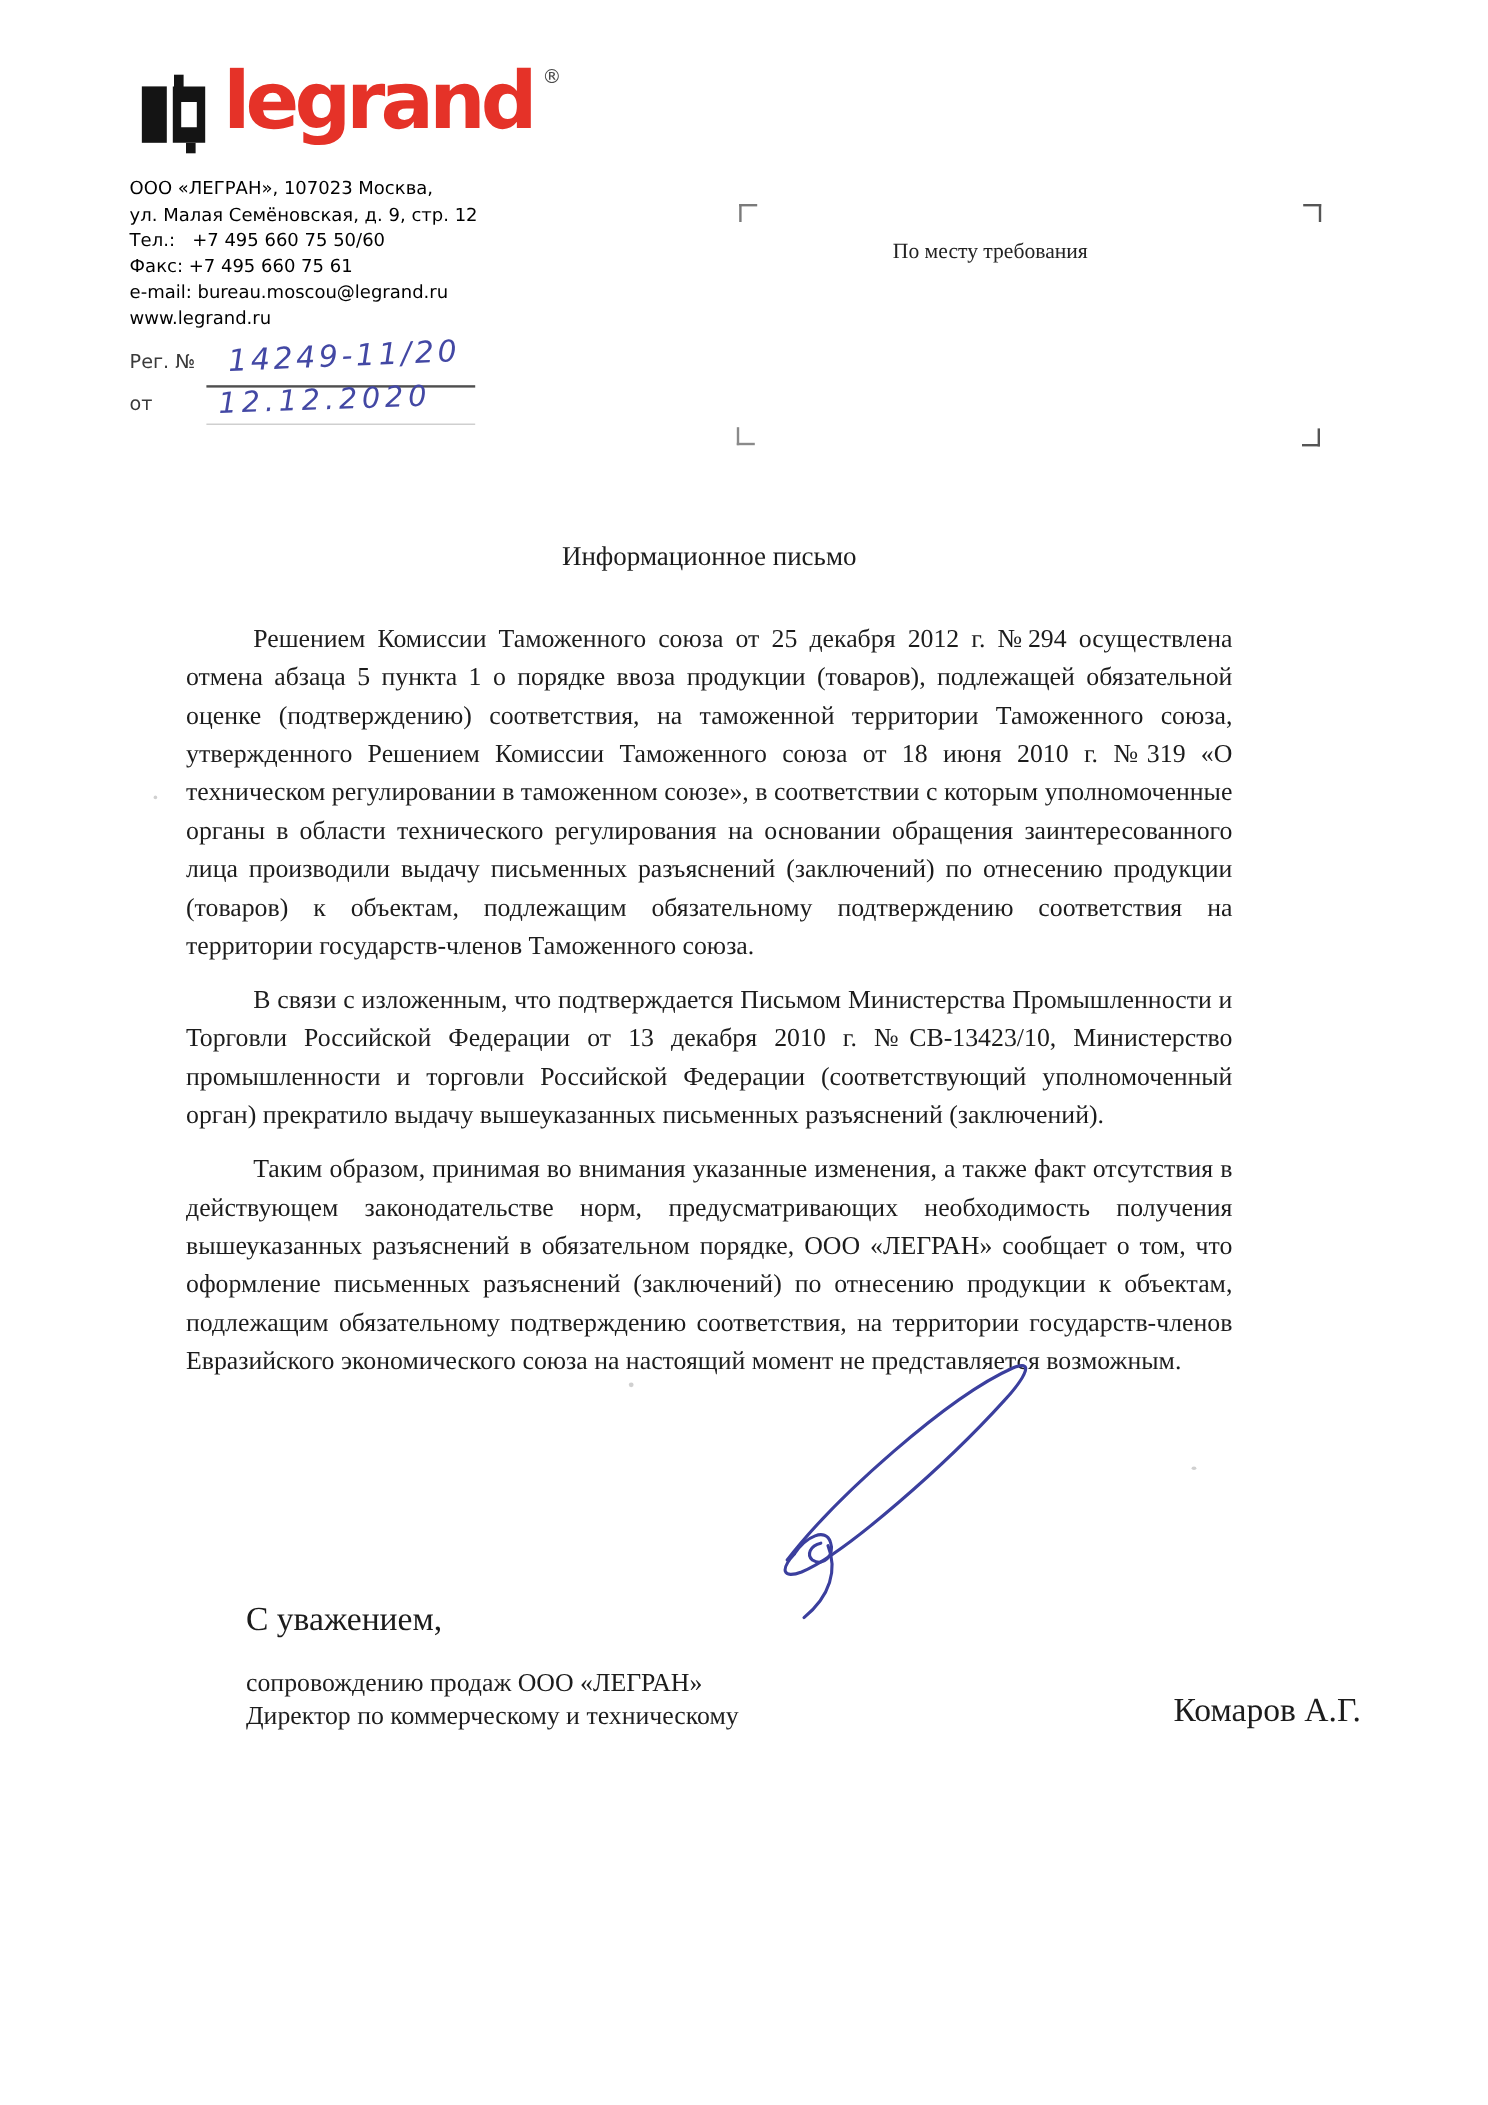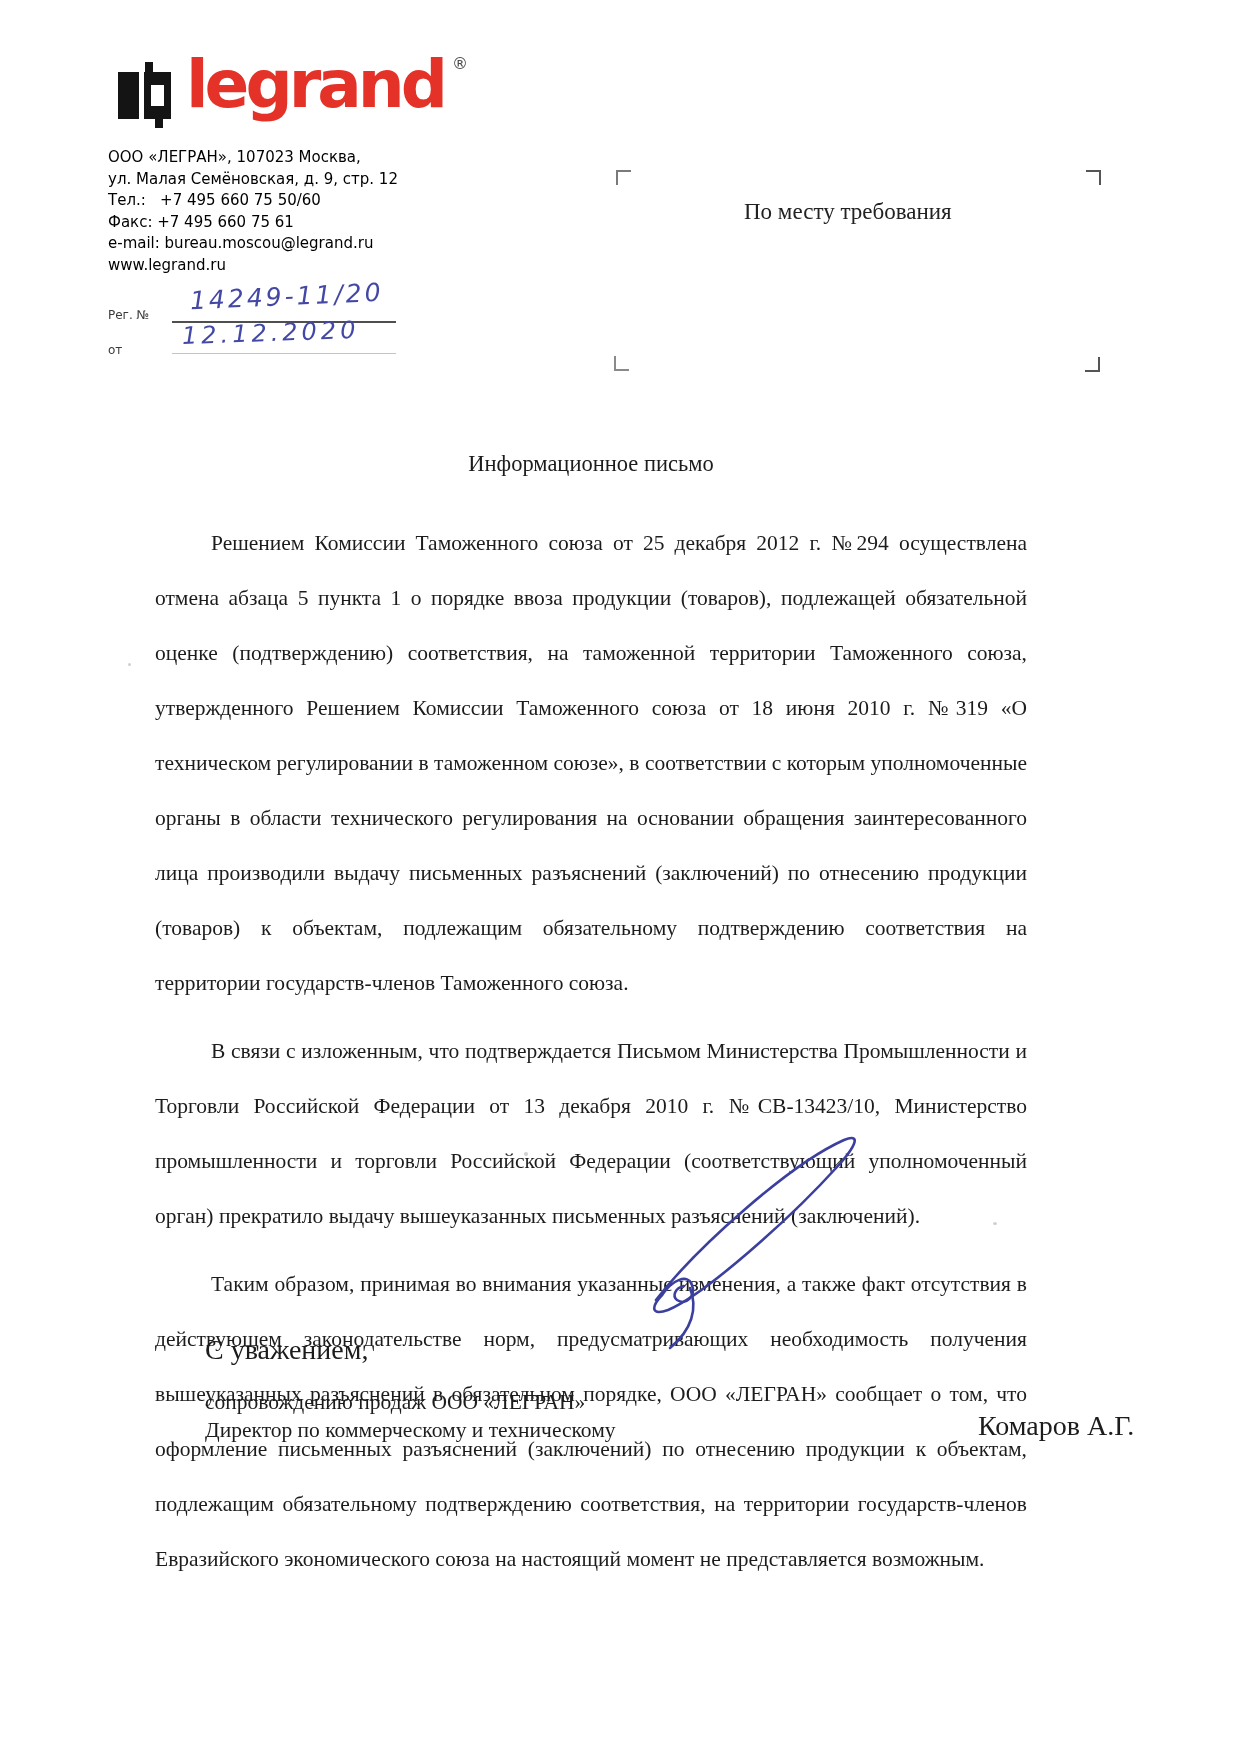--- a/index.html
+++ b/index.html
@@ -28,53 +28,53 @@
     position:relative; top:-38px; left:8px;
   }
 
   .company-info {
     position:absolute; left:108px; top:147px;
     font-family:"DejaVu Sans", sans-serif;
     font-size:15px; line-height:21.5px; color:#000000;
   }
   .company-line { white-space:pre; }
 
-  .recipient { position:absolute; left:744px; top:199px; font-size:23px; color:#222; }
+  .recipient { position:absolute; left:744px; top:199px; font-size:18px; color:#222; }
 
   
   .bracket { position:absolute; width:13px; height:13px; }
   .br-tl { left:616px; top:170px; border-left:2px solid #7a7a7a; border-top:2px solid #7a7a7a; }
   .br-tr { left:1086px; top:170px; border-right:2px solid #555; border-top:2px solid #555; }
   .br-bl { left:614px; top:356px; border-left:2px solid #8a8a8a; border-bottom:2px solid #8a8a8a; }
   .br-br { left:1085px; top:357px; border-right:2px solid #555; border-bottom:2px solid #555; }
 
   .reg-label, .date-label {
     position:absolute; left:108px;
-    font-family:"DejaVu Sans", sans-serif; font-size:12px; color:#3a3a3a;margin-top:16px;
+    font-family:"DejaVu Sans", sans-serif; font-size:16px; color:#3a3a3a;
   }
   .reg-label { top:292px; }
   .date-label { top:327px; }
   .reg-line  { position:absolute; left:172px; top:321px; width:224px; height:2px; background:#4f4f4f; }
   .date-line { position:absolute; left:172px; top:353px; width:224px; height:1px; background:#c4c4c4; }
   .handwriting {
     position:absolute;
     font-family:"DejaVu Sans", sans-serif; font-style:italic;
     color:var(--ink-blue, #4348a4);
   }
   .reg-value  { left:190px; top:282px; font-size:25px; letter-spacing:3px; transform:rotate(-2.5deg); }
   .date-value { left:182px; top:319px; font-size:24px; letter-spacing:4px; transform:rotate(-2deg); }
 
   
   .doc-title {
     position:absolute; left:155px; top:451px; width:872px;
     text-align:center; font-size:22.5px;
   }
   .body-text {
     position:absolute; left:155px; top:516px; width:872px;
-    font-size:21.5px; line-height:55px; text-align:justify;
+    font-size:21.5px; line-height:32px; text-align:justify;
   }
   .body-text p { margin:0 0 13px 0; text-indent:56px; }
 
   
   .salutation { position:absolute; left:205px; top:1334px; font-size:28px; }
   .position-block { position:absolute; left:205px; top:1388px; font-size:21.5px; line-height:28px; }
   .signer { position:absolute; left:978px; top:1410px; font-size:28px; }
   .signature { position:absolute; left:598px; top:1128px; width:310px; height:225px; }
 
   

